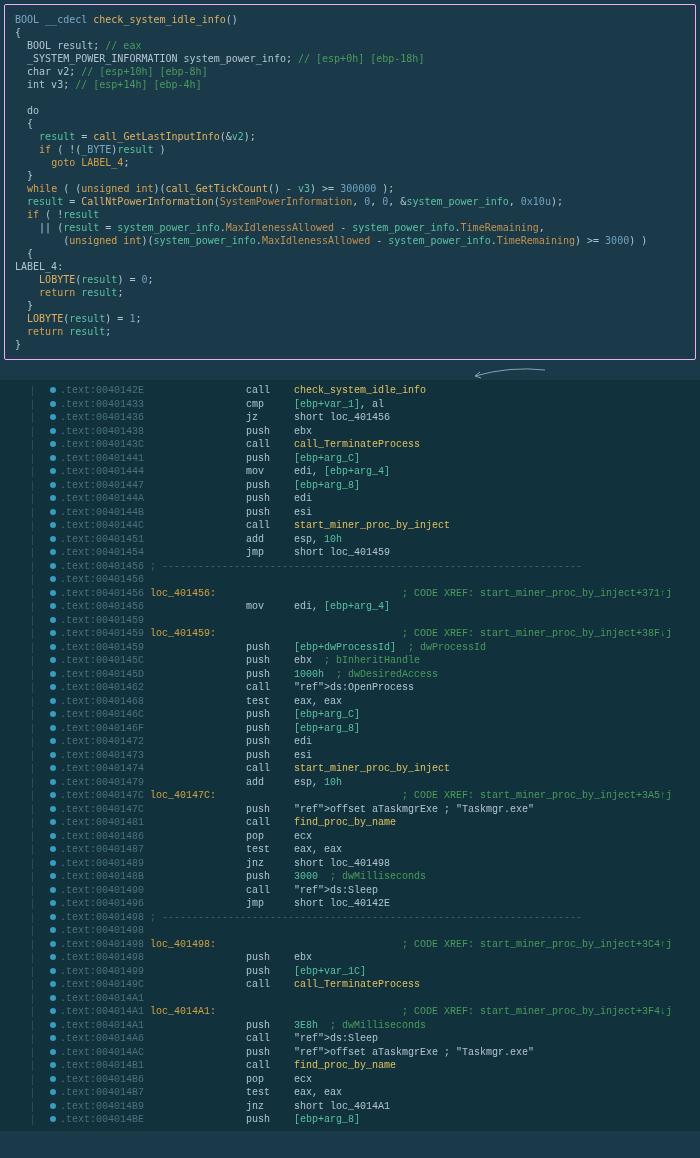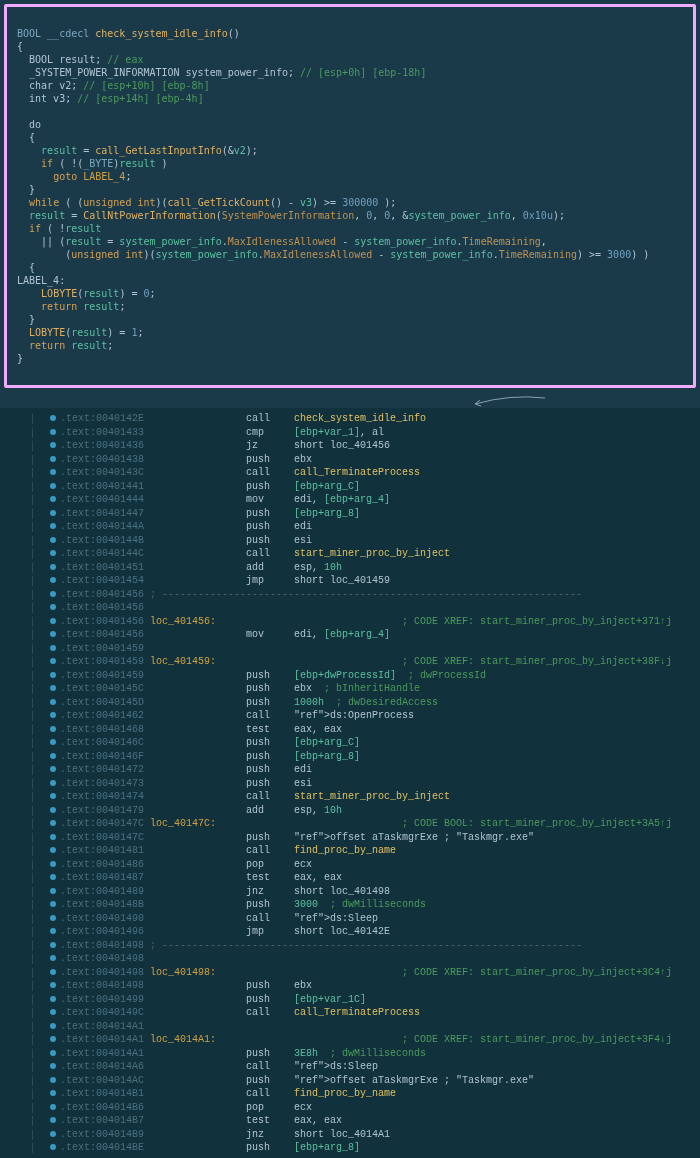--- a/index.html
+++ b/index.html
@@ -1,16 +1,16 @@
 <!DOCTYPE html>
 <html><head>
 <meta charset="utf-8">
 <style>
 body{margin:0;background:#1a3a4a;font-family:'Courier New',monospace;font-size:10px;color:#b0c4d0;width:700px}
-.decomp{background:#1a3a4a;border:3px solid #f0abfc;margin:4px;padding:20px 10px;border-radius:2px}
+.decomp{background:#1a3a4a;border:1px solid #f0abfc;margin:4px;padding:8px 10px;border-radius:2px}
 .t{color:#7aa8c0}.kw{color:#d4a050}.str{color:#c09050}.cmt{color:#4a9a5a}.fn{color:#e0b060}.var{color:#5ac0a0}.num{color:#70a0c0}
 .decomp pre{margin:0;white-space:pre;line-height:1.3}
 .arrow{text-align:right;color:#8aa0b0;padding-right:150px;height:16px}
 .arrow svg{vertical-align:middle}
 .asm{background:#11323d;padding:4px 0 4px 30px;line-height:1.35}
 .row{white-space:pre}
 .dot{display:inline-block;width:6px;height:6px;border-radius:50%;background:#3a9ac0;margin-right:4px}
 .addr{color:#4a7080}
 .op{color:#b0c4d0}
 .sym{color:#e0c060}
@@ -83,21 +83,21 @@
     <div class="row"><span class="gut">│</span><span class="dot"></span><span class="addr">.text:0040145C</span>                 <span class="op">push    </span>ebx  <span class="cmt">; bInheritHandle</span></div>
     <div class="row"><span class="gut">│</span><span class="dot"></span><span class="addr">.text:0040145D</span>                 <span class="op">push    </span><span class="arg">1000h</span>  <span class="cmt">; dwDesiredAccess</span></div>
     <div class="row"><span class="gut">│</span><span class="dot"></span><span class="addr">.text:00401462</span>                 <span class="op">call    </span><span class="&lt;span">"ref"</span>&gt;ds:OpenProcess</div>
     <div class="row"><span class="gut">│</span><span class="dot"></span><span class="addr">.text:00401468</span>                 <span class="op">test    </span>eax, eax</div>
     <div class="row"><span class="gut">│</span><span class="dot"></span><span class="addr">.text:0040146C</span>                 <span class="op">push    </span><span class="arg">[ebp+arg_C]</span></div>
     <div class="row"><span class="gut">│</span><span class="dot"></span><span class="addr">.text:0040146F</span>                 <span class="op">push    </span><span class="arg">[ebp+arg_8]</span></div>
     <div class="row"><span class="gut">│</span><span class="dot"></span><span class="addr">.text:00401472</span>                 <span class="op">push    </span>edi</div>
     <div class="row"><span class="gut">│</span><span class="dot"></span><span class="addr">.text:00401473</span>                 <span class="op">push    </span>esi</div>
     <div class="row"><span class="gut">│</span><span class="dot"></span><span class="addr">.text:00401474</span>                 <span class="op">call    </span><span class="sym">start_miner_proc_by_inject</span></div>
     <div class="row"><span class="gut">│</span><span class="dot"></span><span class="addr">.text:00401479</span>                 <span class="op">add     </span>esp, <span class="arg">10h</span></div>
-    <div class="row"><span class="gut">│</span><span class="dot"></span><span class="addr">.text:0040147C</span> <span class="loc">loc_40147C:</span>                               <span class="cmt">; CODE BOOL: start_miner_proc_by_inject+3A5↑j</span></div>
+    <div class="row"><span class="gut">│</span><span class="dot"></span><span class="addr">.text:0040147C</span> <span class="loc">loc_40147C:</span>                               <span class="cmt">; CODE XREF: start_miner_proc_by_inject+3A5↑j</span></div>
     <div class="row"><span class="gut">│</span><span class="dot"></span><span class="addr">.text:0040147C</span>                 <span class="op">push    </span><span class="&lt;span">"ref"</span>&gt;offset aTaskmgrExe ; "Taskmgr.exe"</div>
     <div class="row"><span class="gut">│</span><span class="dot"></span><span class="addr">.text:00401481</span>                 <span class="op">call    </span><span class="sym">find_proc_by_name</span></div>
     <div class="row"><span class="gut">│</span><span class="dot"></span><span class="addr">.text:00401486</span>                 <span class="op">pop     </span>ecx</div>
     <div class="row"><span class="gut">│</span><span class="dot"></span><span class="addr">.text:00401487</span>                 <span class="op">test    </span>eax, eax</div>
     <div class="row"><span class="gut">│</span><span class="dot"></span><span class="addr">.text:00401489</span>                 <span class="op">jnz     </span>short loc_401498</div>
     <div class="row"><span class="gut">│</span><span class="dot"></span><span class="addr">.text:0040148B</span>                 <span class="op">push    </span><span class="arg">3000</span>  <span class="cmt">; dwMilliseconds</span></div>
     <div class="row"><span class="gut">│</span><span class="dot"></span><span class="addr">.text:00401490</span>                 <span class="op">call    </span><span class="&lt;span">"ref"</span>&gt;ds:Sleep</div>
     <div class="row"><span class="gut">│</span><span class="dot"></span><span class="addr">.text:00401496</span>                 <span class="op">jmp     </span>short loc_40142E</div>
     <div class="row"><span class="gut">│</span><span class="dot"></span><span class="addr">.text:00401498</span> <span class="sep">; ----------------------------------------------------------------------</span></div>
     <div class="row"><span class="gut">│</span><span class="dot"></span><span class="addr">.text:00401498</span>                 <span class="op">        </span></div>

